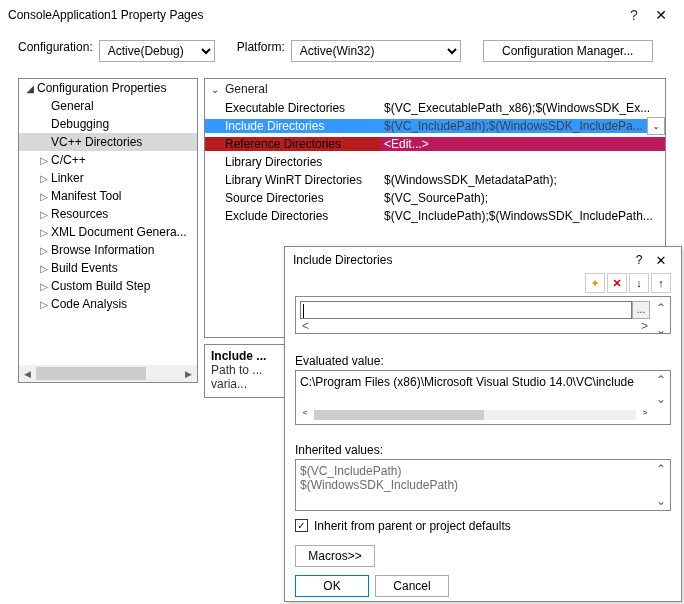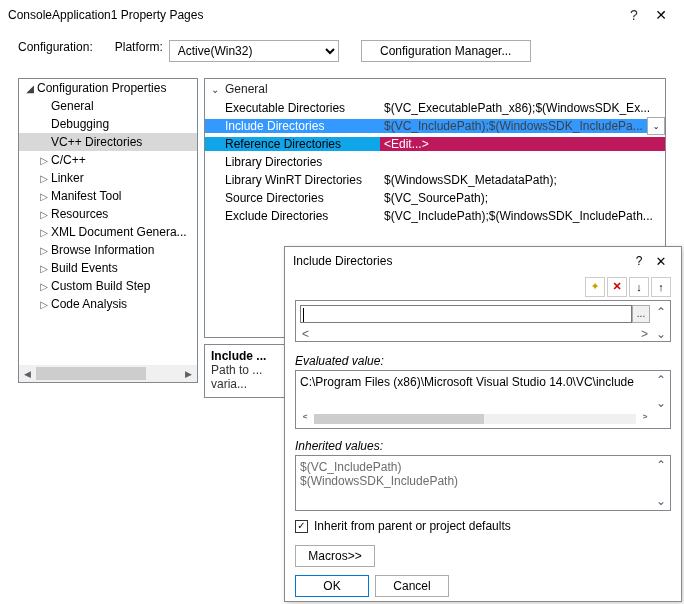--- a/index.html
+++ b/index.html
@@ -57,21 +57,21 @@
 .toolbarp { height: 24px; display: flex; justify-content: flex-end; align-items: center; padding: 0 10px; gap: 2px; }
 .tbtn { width: 20px; height: 20px; border: 1px solid #ccc; display: flex; align-items: center; justify-content: center; background: #fff; font-size: 11px; }
 
 .edbox { margin: 2px 10px; border: 1px solid #828790; height: 44px; position: relative; }
 .edbox .inp { position: absolute; left: 4px; top: 4px; right: 38px; height: 18px; border: 1px solid #7a7a7a; }
 .edbox .inp .cursor { border-left: 1px solid #000; height: 14px; margin: 2px 2px; }
 .edbox .brws { position: absolute; right: 20px; top: 4px; width: 18px; height: 18px; border: 1px solid #ababab; background: #f0f0f0; text-align: center; line-height: 16px; font-size: 10px; color: #333; }
 .edbox .vscr { position: absolute; right: 2px; top: 4px; width: 14px; height: 36px; display: flex; flex-direction: column; justify-content: space-between; font-size: 8px; text-align: center; color: #606060; }
 .edbox .hscr { position: absolute; left: 4px; right: 20px; bottom: 2px; height: 12px; display: flex; justify-content: space-between; font-size: 8px; color: #606060; padding: 0 2px; }
 
-.lbl { margin: 10px 10px 2px; font-style: italic; }
+.lbl { margin: 18px 10px 2px; }
 .evalbox { margin: 0 10px; border: 1px solid #828790; height: 62px; position: relative; padding: 4px 18px 4px 4px; }
 .evalbox .vscr { position: absolute; right: 2px; top: 2px; bottom: 18px; width: 14px; display: flex; flex-direction: column; justify-content: space-between; font-size: 8px; text-align: center; color: #606060; }
 .evalbox .hscr { position: absolute; left: 2px; right: 18px; bottom: 2px; height: 14px; }
 .evalbox .hscr .lt { position: absolute; left: 0; width: 14px; font-size: 8px; text-align: center; color: #606060; font-weight: bold; }
 .evalbox .hscr .rt { position: absolute; right: 0; width: 14px; font-size: 8px; text-align: center; color: #606060; font-weight: bold; }
 .evalbox .hscr .trk { position: absolute; left: 16px; right: 16px; top: 2px; height: 10px; background: #f0f0f0; }
 .evalbox .hscr .thm { position: absolute; left: 16px; width: 170px; top: 2px; height: 10px; background: #cdcdcd; }
 
 .inhbox { margin: 0 10px; border: 1px solid #828790; height: 58px; position: relative; padding: 4px 18px 4px 4px; color: #6d6d6d; }
 .inhbox .vscr { position: absolute; right: 2px; top: 2px; bottom: 2px; width: 14px; display: flex; flex-direction: column; justify-content: space-between; font-size: 8px; text-align: center; color: #606060; }
@@ -88,20 +88,23 @@
 <body>
 
 <div class="titlebar">
   <div class="title">ConsoleApplication1 Property Pages</div>
   <div class="help">?</div>
   <div class="close">✕</div>
 </div>
 
 <div class="config-row">
   <label>Configuration:</label>
+  <select class="cfg-select">
+    <option>Active(Debug)</option>
+  </select>
   <span class="gap"></span>
   <label>Platform:</label>
   <select class="plat-select">
     <option>Active(Win32)</option>
   </select>
   <span class="gap"></span>
   <button>Configuration Manager...</button>
 </div>
 
 <div class="main">
@@ -171,21 +174,21 @@
       <div class="grid-row">
           <div class="key">Executable Directories</div>
           <div class="val">$(VC_ExecutablePath_x86);$(WindowsSDK_Ex...</div>
         </div>
       <div class="grid-row hl">
           <div class="key">Include Directories</div>
           <div class="val">$(VC_IncludePath);$(WindowsSDK_IncludePa...</div>
           <div class="dd">⌄</div>
         </div>
       <div class="grid-row hl edit">
-          <div class="key" style="background:#0ea5e9;color:#000">Reference Directories</div>
+          <div class="key" style="background:#b91c1c;color:#000">Reference Directories</div>
           <div class="val">&lt;Edit...&gt;</div>
         </div>
       <div class="grid-row">
           <div class="key">Library Directories</div>
           <div class="val"></div>
         </div>
       <div class="grid-row">
           <div class="key">Library WinRT Directories</div>
           <div class="val">$(WindowsSDK_MetadataPath);</div>
         </div>

